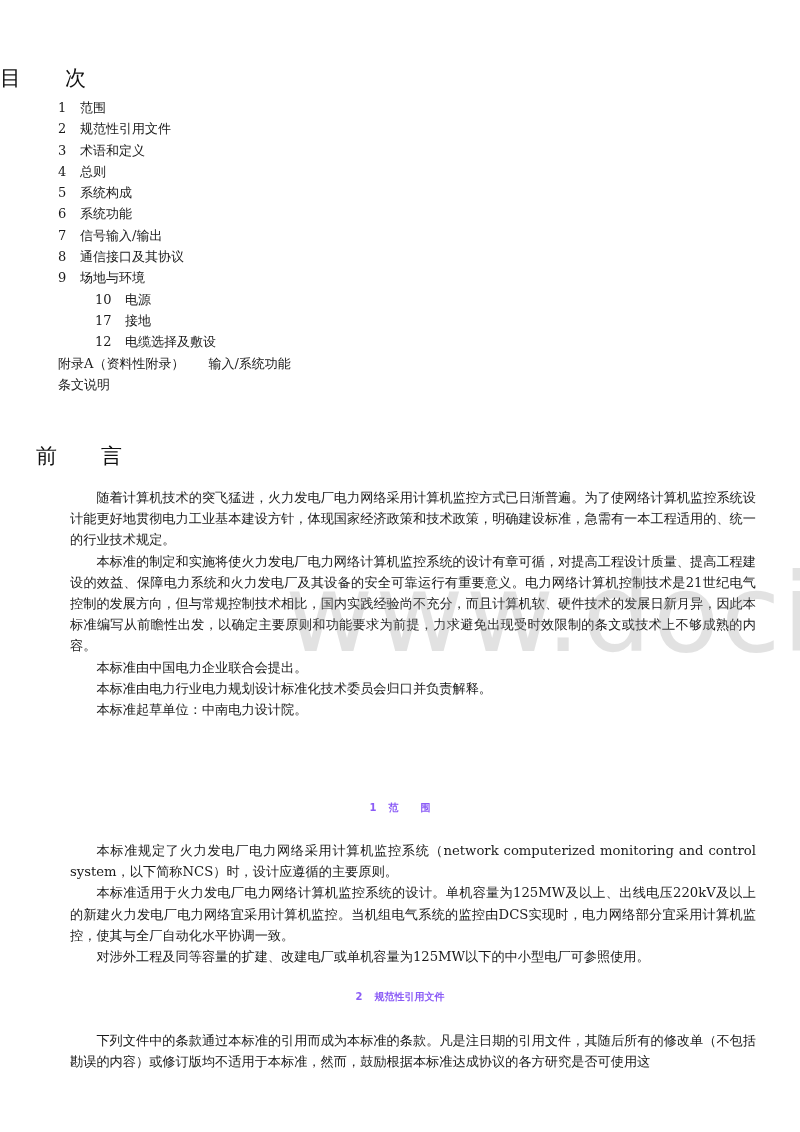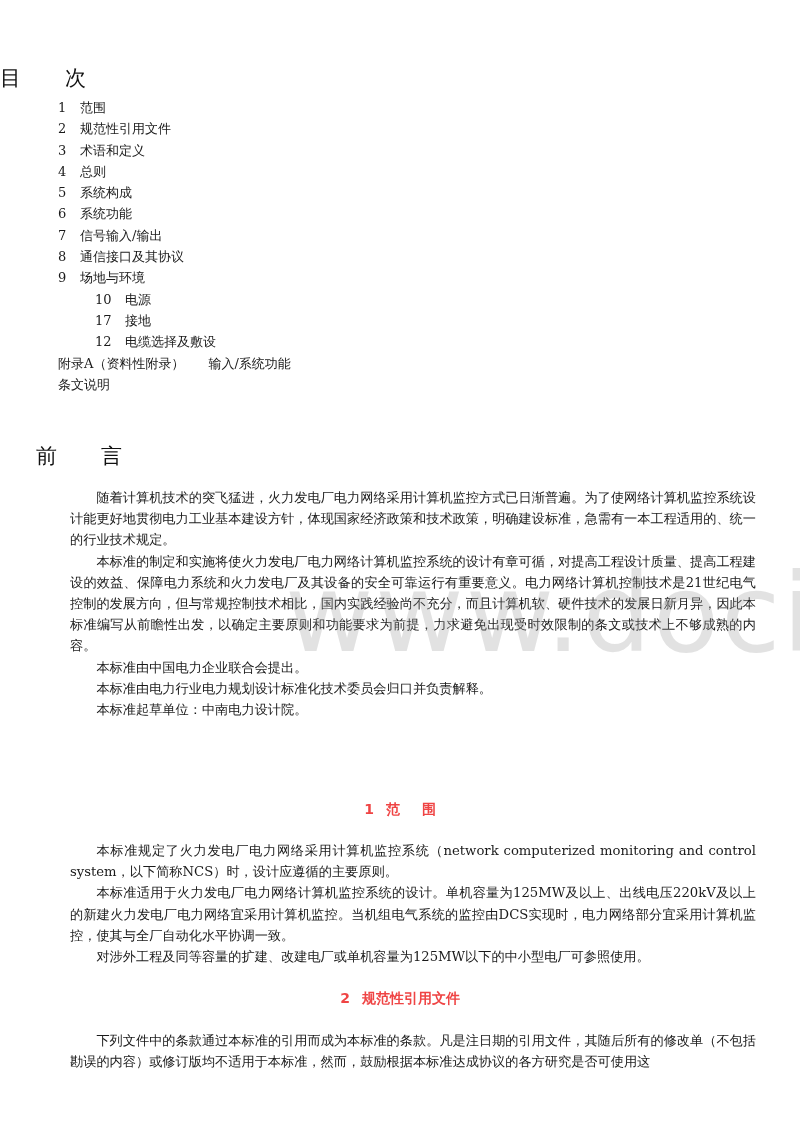--- a/index.html
+++ b/index.html
@@ -57,22 +57,22 @@
     .section p {
       margin: 0;
       text-indent: 2em;
     }
     .heading-sec {
       position: absolute;
       left: 0; width: 800px;
       text-align: center;
       font-family: "DejaVu Sans", "Liberation Sans", sans-serif;
       font-weight: bold;
-      font-size: 14px;
-      color: #ef4444;
+      font-size: 10px;
+      color: #8b5cf6;
     }
     .heading-sec .num { margin-right: 12px; }
     .heading-sec .gap { display: inline-block; width: 22px; }
     .watermark {
       position: absolute;
       left: 285px;
       top: 560px;
       font-family: "DejaVu Sans", "Liberation Sans", sans-serif;
       font-size: 108px;
       color: rgba(150,150,150,0.28);

